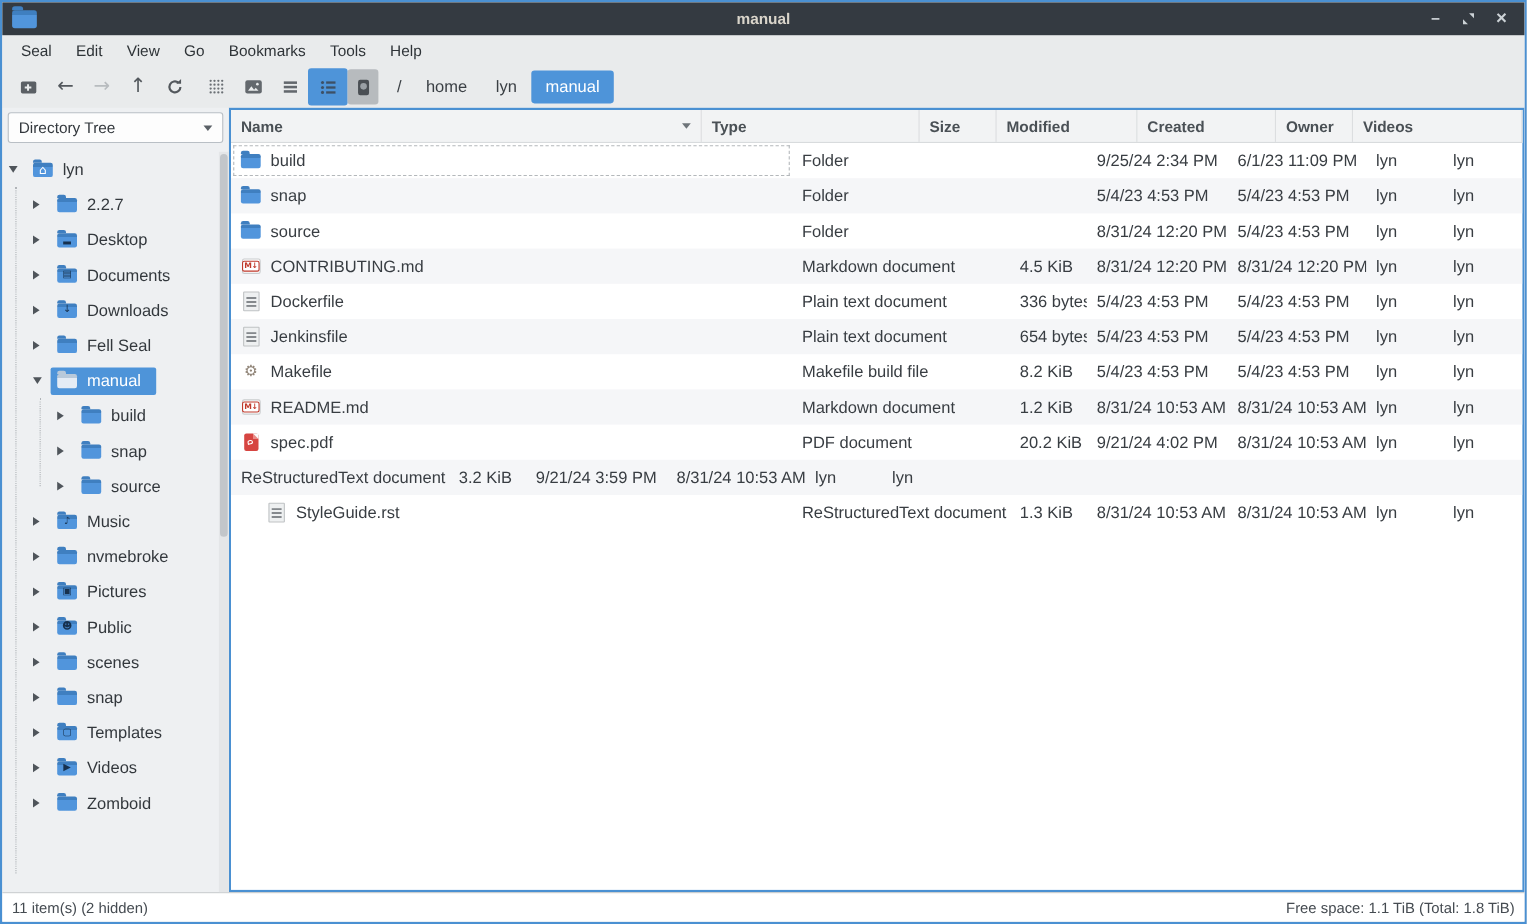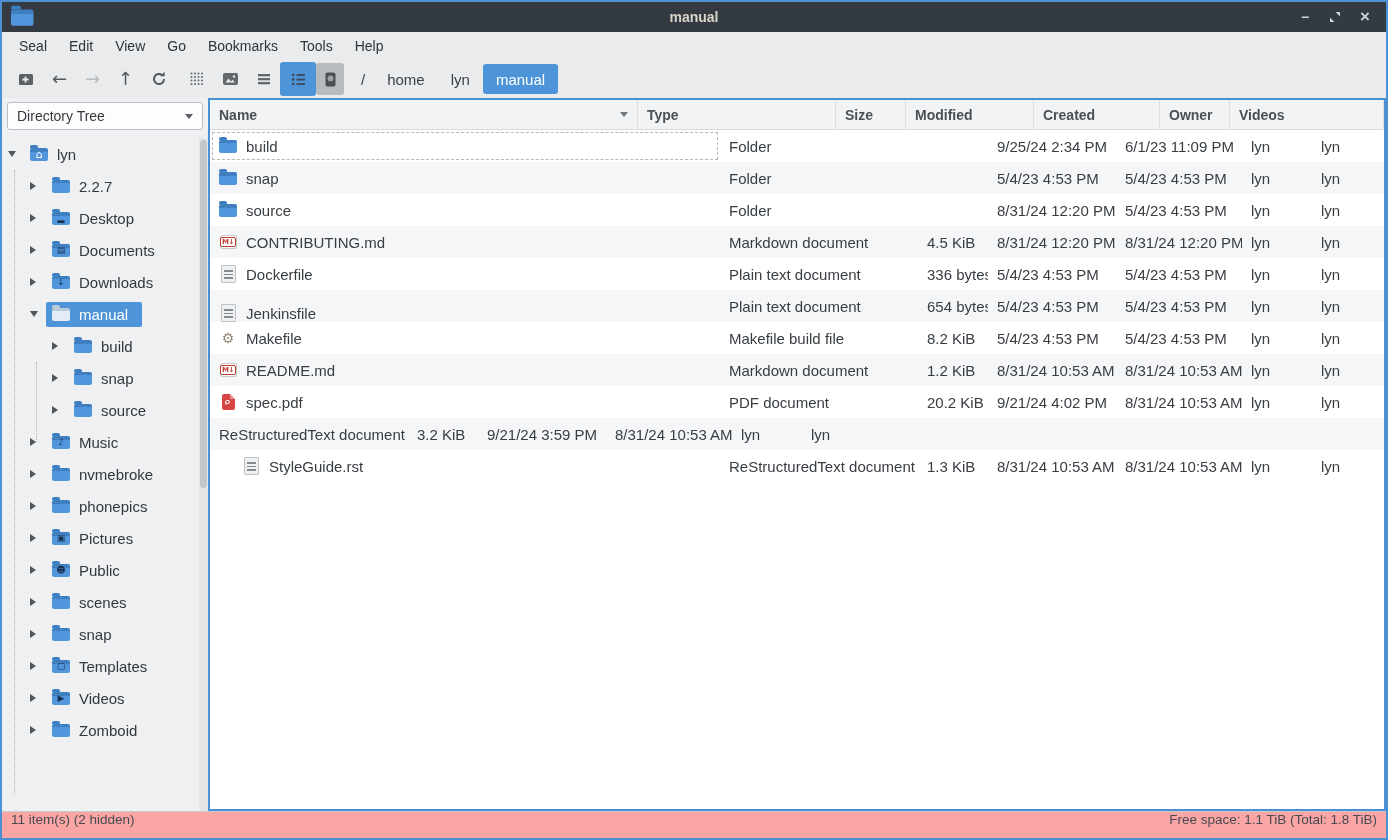--- a/index.html
+++ b/index.html
@@ -79,21 +79,21 @@
   .mdg{color:#c0392b;border:1px solid #c0392b;border-radius:2px;font-size:7px;font-weight:bold;line-height:1;padding:0.5px 1px;letter-spacing:-0.5px;font-family:"DejaVu Sans",sans-serif;}
   .fi-txt{width:13px;height:16px;background:#eef0f1;border:1px solid #bfc2c4;border-radius:1px;position:relative;}
   .fi-txt::after{content:"";position:absolute;left:2px;right:2px;top:4px;height:9px;
       background:repeating-linear-gradient(to bottom,#85898d 0 1.6px,transparent 1.6px 3.6px);}
   .gear{font-size:14px;line-height:1;color:#8f8376;font-family:"DejaVu Sans",sans-serif;}
   .fi-pdf{width:13px;height:16px;background:#d64541;border-radius:2px;position:relative;}
   .fi-pdf::before{content:"";position:absolute;top:0;right:0;width:0;height:0;border-top:5px solid #fbfbfb;border-left:5px solid #e98a86;}
   .fi-pdf::after{content:"";position:absolute;left:3px;top:6px;width:5px;height:4px;border:1.5px solid #ffffff;border-radius:50% 50% 50% 0;transform:rotate(-12deg);box-sizing:border-box;}
 
   
-  .statusbar{flex:0 0 26px;background:#fca5a5;border-top:1px solid #c6cacd;display:flex;align-items:flex-start;
+  .statusbar{flex:0 0 26px;background:#ffffff;border-top:1px solid #c6cacd;display:flex;align-items:center;
       justify-content:space-between;font-size:13.5px;color:#454b51;padding:0 9px;}
 </style>
 </head>
 <body>
 
 <div class="window">
 
   <div class="titlebar">
     <span class="tb-folder-wrap">
         <span class="fold"></span>
@@ -279,20 +279,27 @@
           </div>
           <div class="trow">
             <span class="expander collapsed" style="left:28px;"></span>
             <span class="row-inner" style="margin-left:44px;">
               <span class="fold">
                 <span class="emblem">↓</span>
               </span>
               <span class="tlabel">Downloads</span>
             </span>
           </div>
+          <div class="trow">
+            <span class="expander collapsed" style="left:28px;"></span>
+            <span class="row-inner" style="margin-left:44px;">
+              <span class="fold"></span>
+              <span class="tlabel">Fell Seal</span>
+            </span>
+          </div>
           <div class="trow selected">
             <span class="expander expanded" style="left:28px;"></span>
             <span class="row-inner" style="margin-left:44px;">
               <span class="fold sel"></span>
               <span class="tlabel">manual</span>
             </span>
           </div>
           <div class="trow">
             <span class="expander collapsed" style="left:50px;"></span>
             <span class="row-inner" style="margin-left:66px;">
@@ -321,27 +328,20 @@
                 <span class="emblem">♪</span>
               </span>
               <span class="tlabel">Music</span>
             </span>
           </div>
           <div class="trow">
             <span class="expander collapsed" style="left:28px;"></span>
             <span class="row-inner" style="margin-left:44px;">
               <span class="fold"></span>
               <span class="tlabel">nvmebroke</span>
-            </span>
-          </div>
-          <div class="trow">
-            <span class="expander collapsed" style="left:28px;"></span>
-            <span class="row-inner" style="margin-left:44px;">
-              <span class="fold"></span>
-              <span class="tlabel">phonepics</span>
             </span>
           </div>
           <div class="trow">
             <span class="expander collapsed" style="left:28px;"></span>
             <span class="row-inner" style="margin-left:44px;">
               <span class="fold">
                 <span class="emblem">▣</span>
               </span>
               <span class="tlabel">Pictures</span>
             </span>
@@ -492,21 +492,21 @@
               <span>Dockerfile</span>
             </div>
             <div class="cell" style="width:198px;">Plain text document</div>
             <div class="cell" style="width:70px;">336 bytes</div>
             <div class="cell" style="width:128px;">5/4/23 4:53 PM</div>
             <div class="cell" style="width:126px;">5/4/23 4:53 PM</div>
             <div class="cell" style="width:70px;">lyn</div>
             <div class="cell" style="flex:1;">lyn</div>
           </div>
           <div class="frow alt">
-            <div class="cell name" style="width:510px;align-items:flex-end;">
+            <div class="cell name" style="width:510px;">
               <span class="fi">
                 <span class="fi-txt"></span>
               </span>
               <span>Jenkinsfile</span>
             </div>
             <div class="cell" style="width:198px;">Plain text document</div>
             <div class="cell" style="width:70px;">654 bytes</div>
             <div class="cell" style="width:128px;">5/4/23 4:53 PM</div>
             <div class="cell" style="width:126px;">5/4/23 4:53 PM</div>
             <div class="cell" style="width:70px;">lyn</div>

